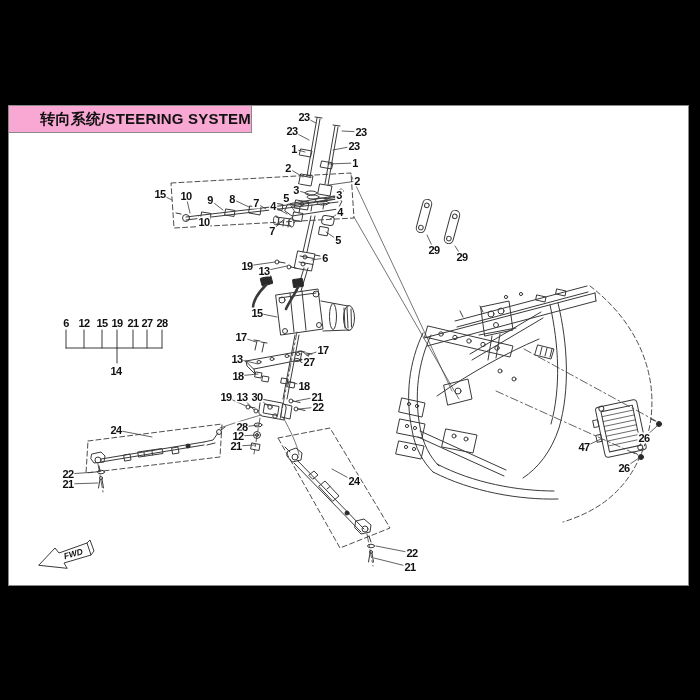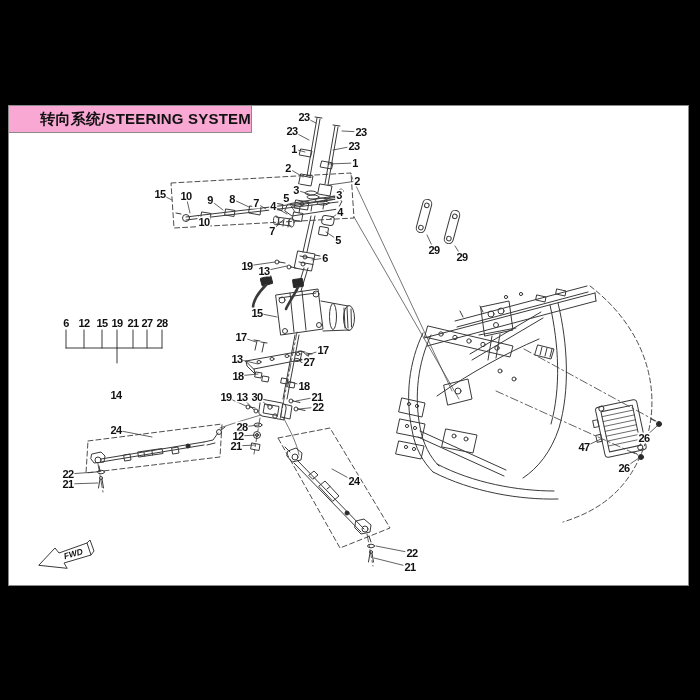--- a/index.html
+++ b/index.html
@@ -370,14 +370,14 @@
     <span class="callout" style="left: 584px; top: 447px;">47</span>
     <span class="callout" style="left: 644px; top: 438px;">26</span>
     <span class="callout" style="left: 624px; top: 468px;">26</span>
     <span class="callout" style="left: 66px; top: 323px;">6</span>
     <span class="callout" style="left: 84px; top: 323px;">12</span>
     <span class="callout" style="left: 102px; top: 323px;">15</span>
     <span class="callout" style="left: 117px; top: 323px;">19</span>
     <span class="callout" style="left: 133px; top: 323px;">21</span>
     <span class="callout" style="left: 147px; top: 323px;">27</span>
     <span class="callout" style="left: 162px; top: 323px;">28</span>
-    <span class="callout" style="left: 116px; top: 371px; margin-top: 24px;">14</span>
+    <span class="callout" style="left: 116px; top: 371px;">14</span>
   </div>
 
 </body></html>

